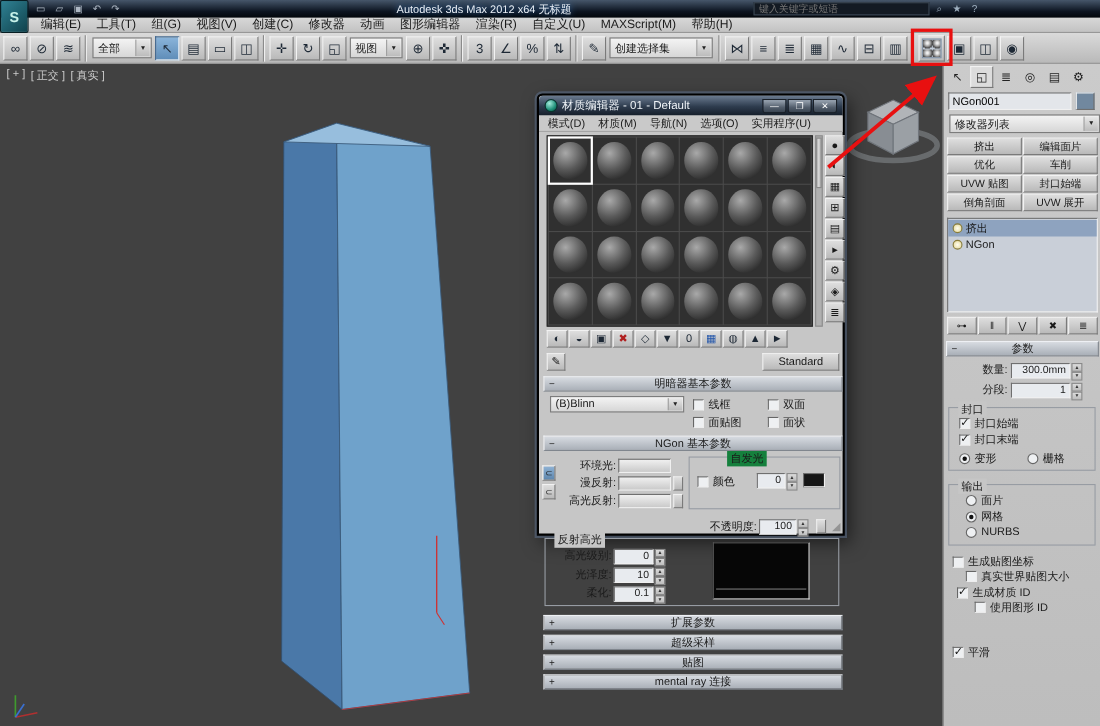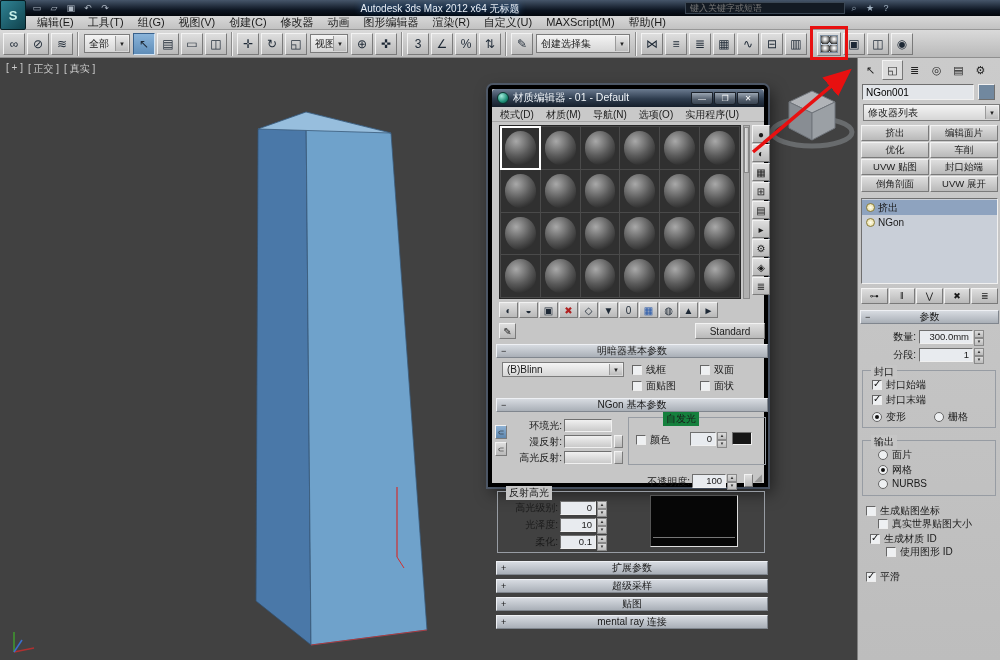--- a/index.html
+++ b/index.html
@@ -39,21 +39,21 @@
   .icon-btn { width:22px; height:22px; margin:0 1px; display:flex; align-items:center;
     justify-content:center; font-size:12px; color:#1d2835; }
   .icon-btn.active { background:linear-gradient(#8ab4da,#5f8db8); border-color:#39618b #d2e4f4 #d2e4f4 #39618b; }
   .tb-sep { width:2px; height:24px; margin:0 3px; border-left:1px solid #8b8b8b; border-right:1px solid #efefef; }
   .dropdown { height:19px; margin:0 2px; position:relative; display:flex; align-items:center;
     padding-left:4px; font-size:10px; background:linear-gradient(#f4f4f4,#d6d6d6);
     border:1px solid #7c7c7c; white-space:nowrap; }
   .dd-arrow { position:absolute; right:1px; top:1px; bottom:1px; width:13px; font-size:6px;
     display:flex; align-items:center; justify-content:center; color:#222;
     background:linear-gradient(#e8e8e8,#bcbcbc); border-left:1px solid #9a9a9a; }
-  .dd-filter { width:46px; } .dd-coord { width:38px; } .dd-sets { width:94px; }
+  .dd-filter { width:54px; } .dd-coord { width:48px; } .dd-sets { width:94px; }
   .me-wrap { position:relative; margin:0 1px; }
   .me-btn { width:24px; height:24px; display:flex; align-items:center; justify-content:center; }
   .me-icon { width:18px; height:18px; background-color:#c2ccd8; border:1px solid #7e8ea0;
     background-image:radial-gradient(circle at 45% 35%, #f4f4f4 10%, #9e9e9e 38%, #2e2e2e 66%, rgba(0,0,0,0) 68%);
     background-size:9px 9px; }
   .red-box { position:absolute; left:-7px; top:-6px; right:-7px; bottom:-4px;
     border:3px solid #e81010; z-index:210; pointer-events:none; }
 
   
   .viewport { position:absolute; left:0; top:58px; width:857px; height:602px; background:#414141; }
@@ -106,21 +106,21 @@
     border-color:#666 #eee #eee #666; position:relative; flex:none; }
   .cb.checked::after { content:"✓"; position:absolute; left:0; top:-3px; font-size:10px; color:#111; }
   .radio { width:10px; height:10px; background:#eef0f2; border:1px solid #666; border-radius:50%;
     display:inline-block; position:relative; flex:none; }
   .radio.selected::after { content:""; position:absolute; left:2px; top:2px; width:4px; height:4px;
     border-radius:50%; background:#111; }
   .opt-row { position:absolute; display:flex; align-items:center; gap:4px; font-size:10px; white-space:nowrap; }
 
   
   .matedit { position:absolute; left:488px; top:85px; width:280px; height:402px; background:#c6c6c6;
-    border:4px solid #000000; border-radius:5px 5px 0 0; z-index:100;
+    border:2px solid #000000; border-radius:5px 5px 0 0; z-index:100;
     box-shadow:0 0 0 2px rgba(95,115,145,.5), 4px 6px 16px rgba(0,0,0,.55); font-size:10px; }
   .me-titlebar { height:18px; border-radius:4px 4px 0 0; display:flex; align-items:center; gap:4px;
     padding-left:5px; background:linear-gradient(#6b7b90,#2e3c4e 55%,#151e2a); color:#f0f4f8; }
   .me-title-icon { width:12px; height:12px; border-radius:50%; border:1px solid #09352e; flex:none;
     background:radial-gradient(circle at 35% 30%, #a2ecdc, #1f9079 60%, #0b473d); }
   .me-title-text { flex:1; font-size:10.5px; white-space:nowrap; overflow:hidden; }
   .me-winbtns { display:flex; gap:1px; margin-right:5px; }
   .win-btn { width:22px; height:13px; border:1px solid #1a2028; border-radius:0 0 3px 3px;
     background:linear-gradient(#9ba6b3,#535e6c 60%,#394451); color:#fff; font-size:8px;
     line-height:11px; text-align:center; }
@@ -409,21 +409,21 @@
       <span>真实世界贴图大小</span>
     </span>
     <span class="opt-row" style="left:12px;top:474px">
       <span class="cb checked"></span>
       <span>生成材质 ID</span>
     </span>
     <span class="opt-row" style="left:28px;top:487px">
       <span class="cb"></span>
       <span>使用图形 ID</span>
     </span>
-    <span class="opt-row" style="left:8px;top:512px">
+    <span class="opt-row" style="left:8px;top:528px">
       <span class="cb checked"></span>
       <span>平滑</span>
     </span>
   </div>
 
   <div class="matedit">
     <div class="me-titlebar">
       <span class="me-title-icon"></span>
       <span class="me-title-text">材质编辑器 - 01 - Default</span>
       <span class="me-winbtns">

